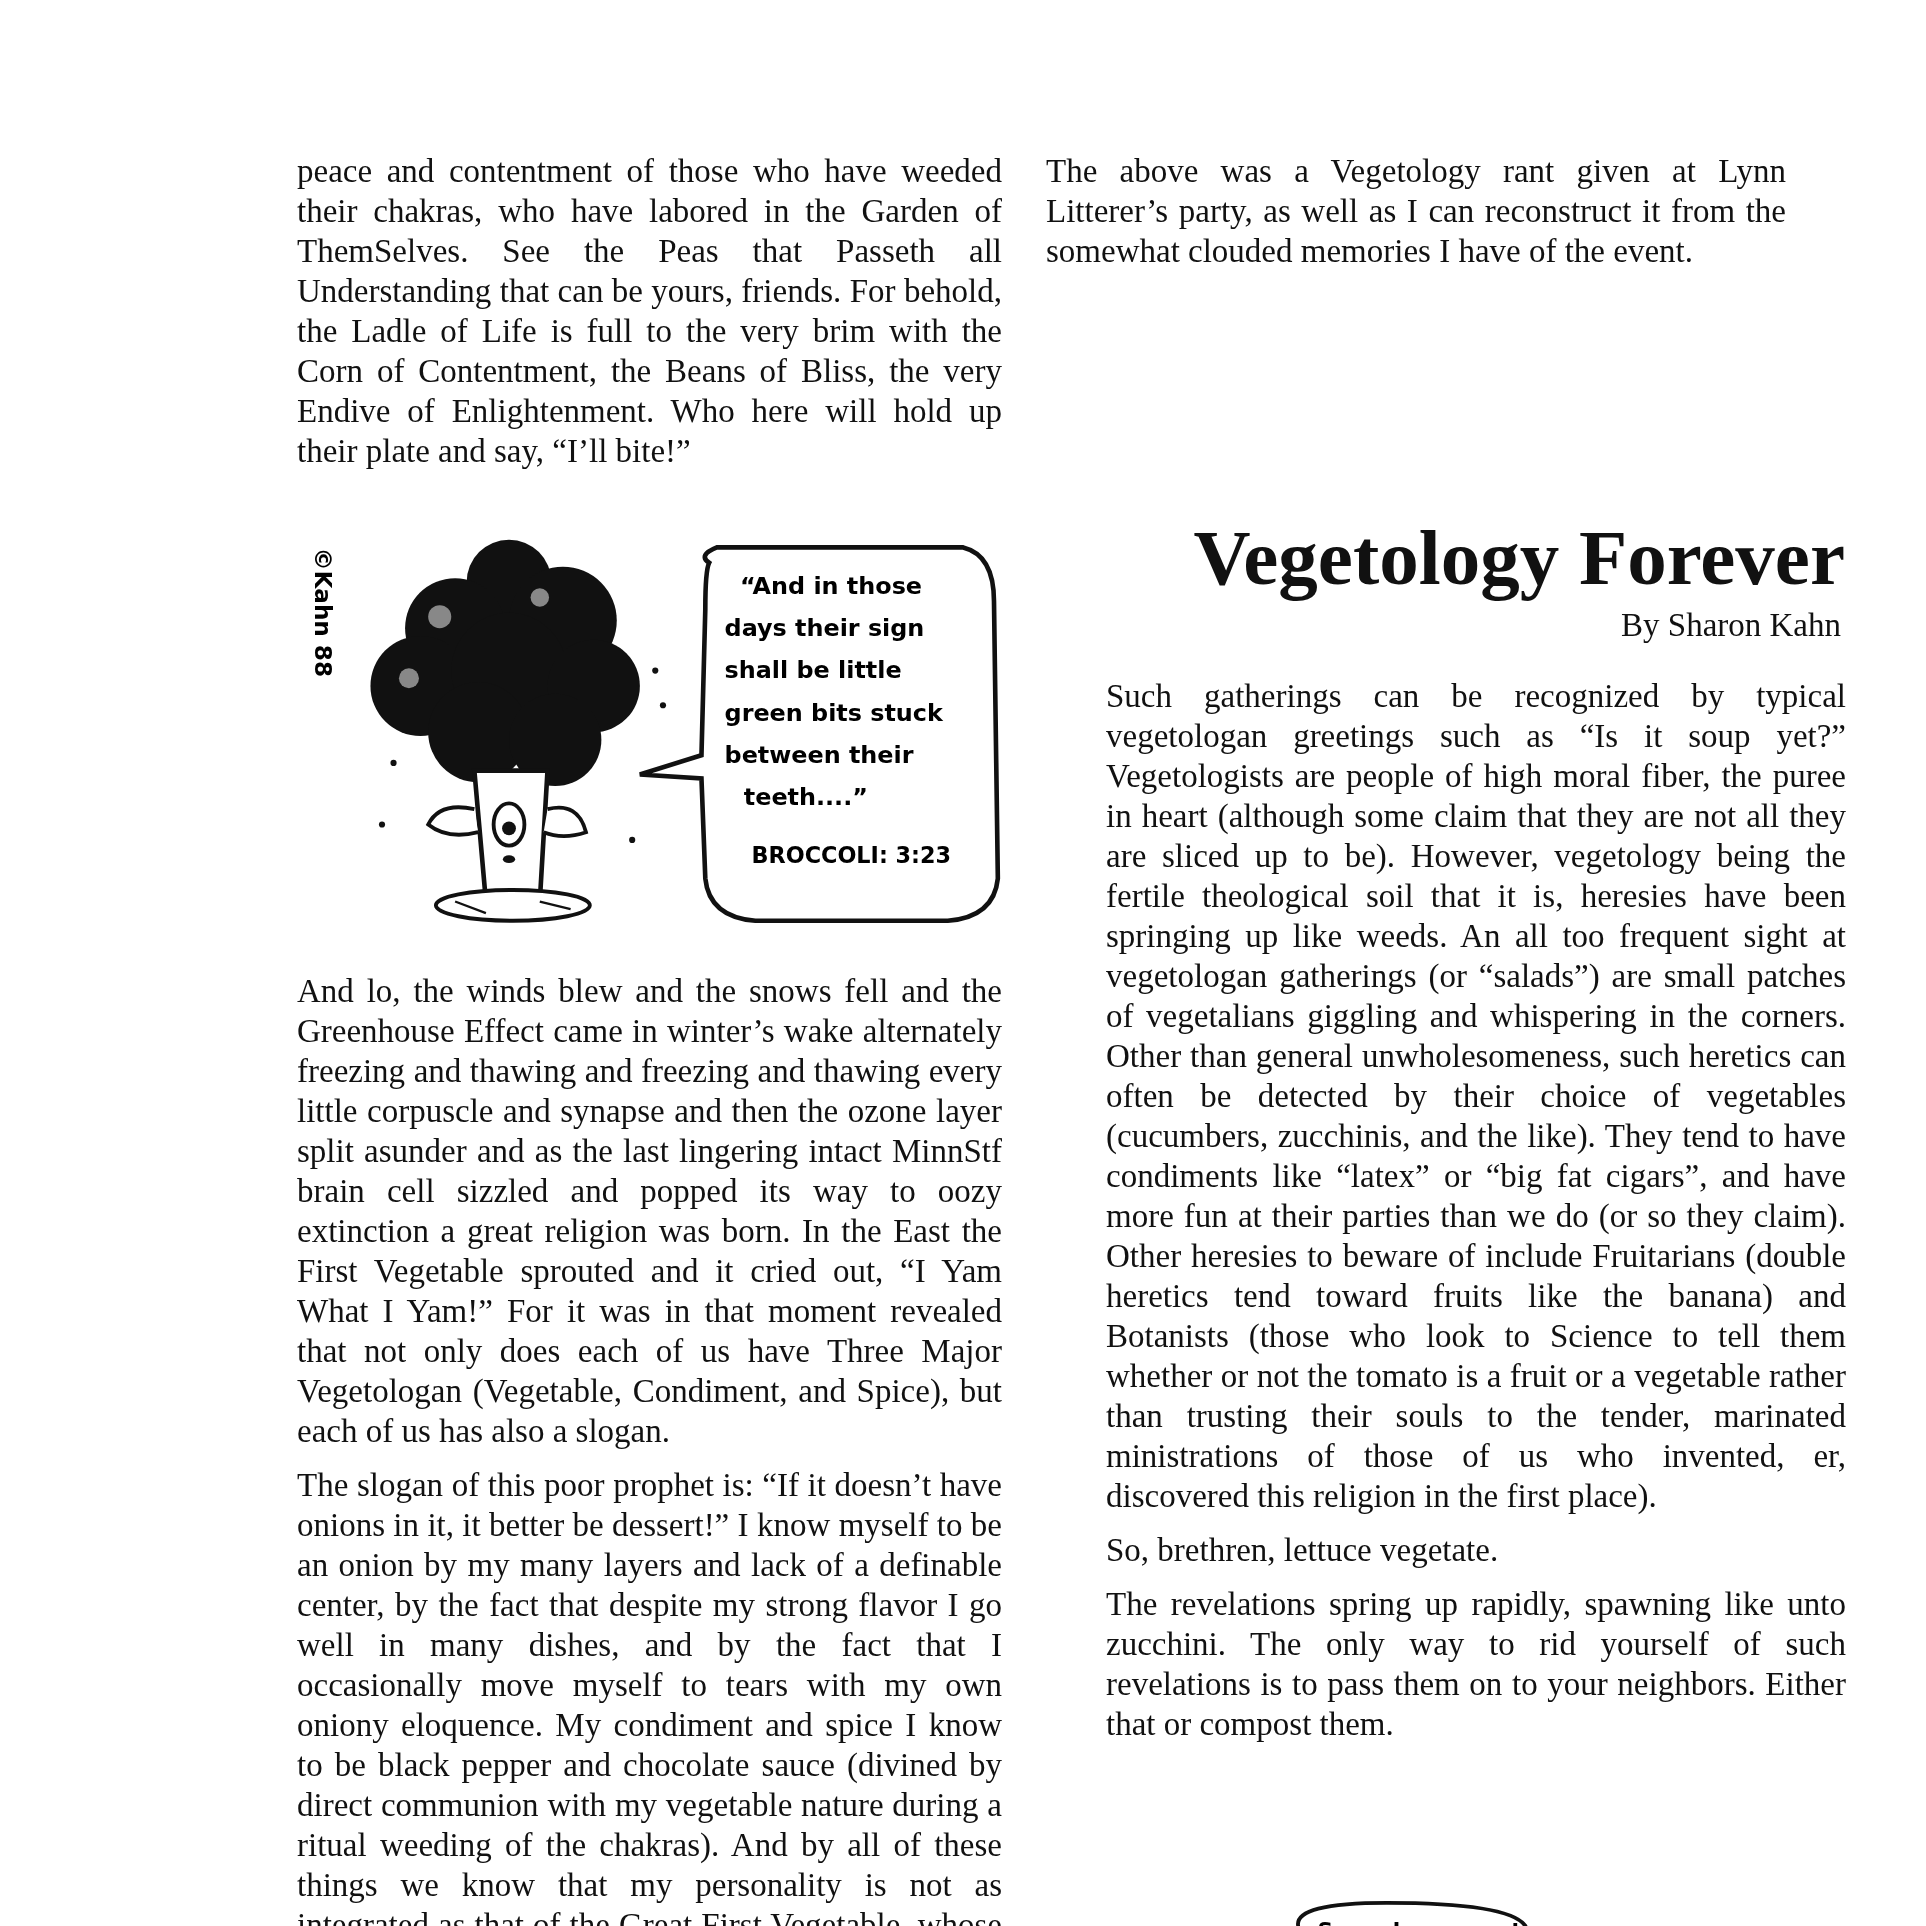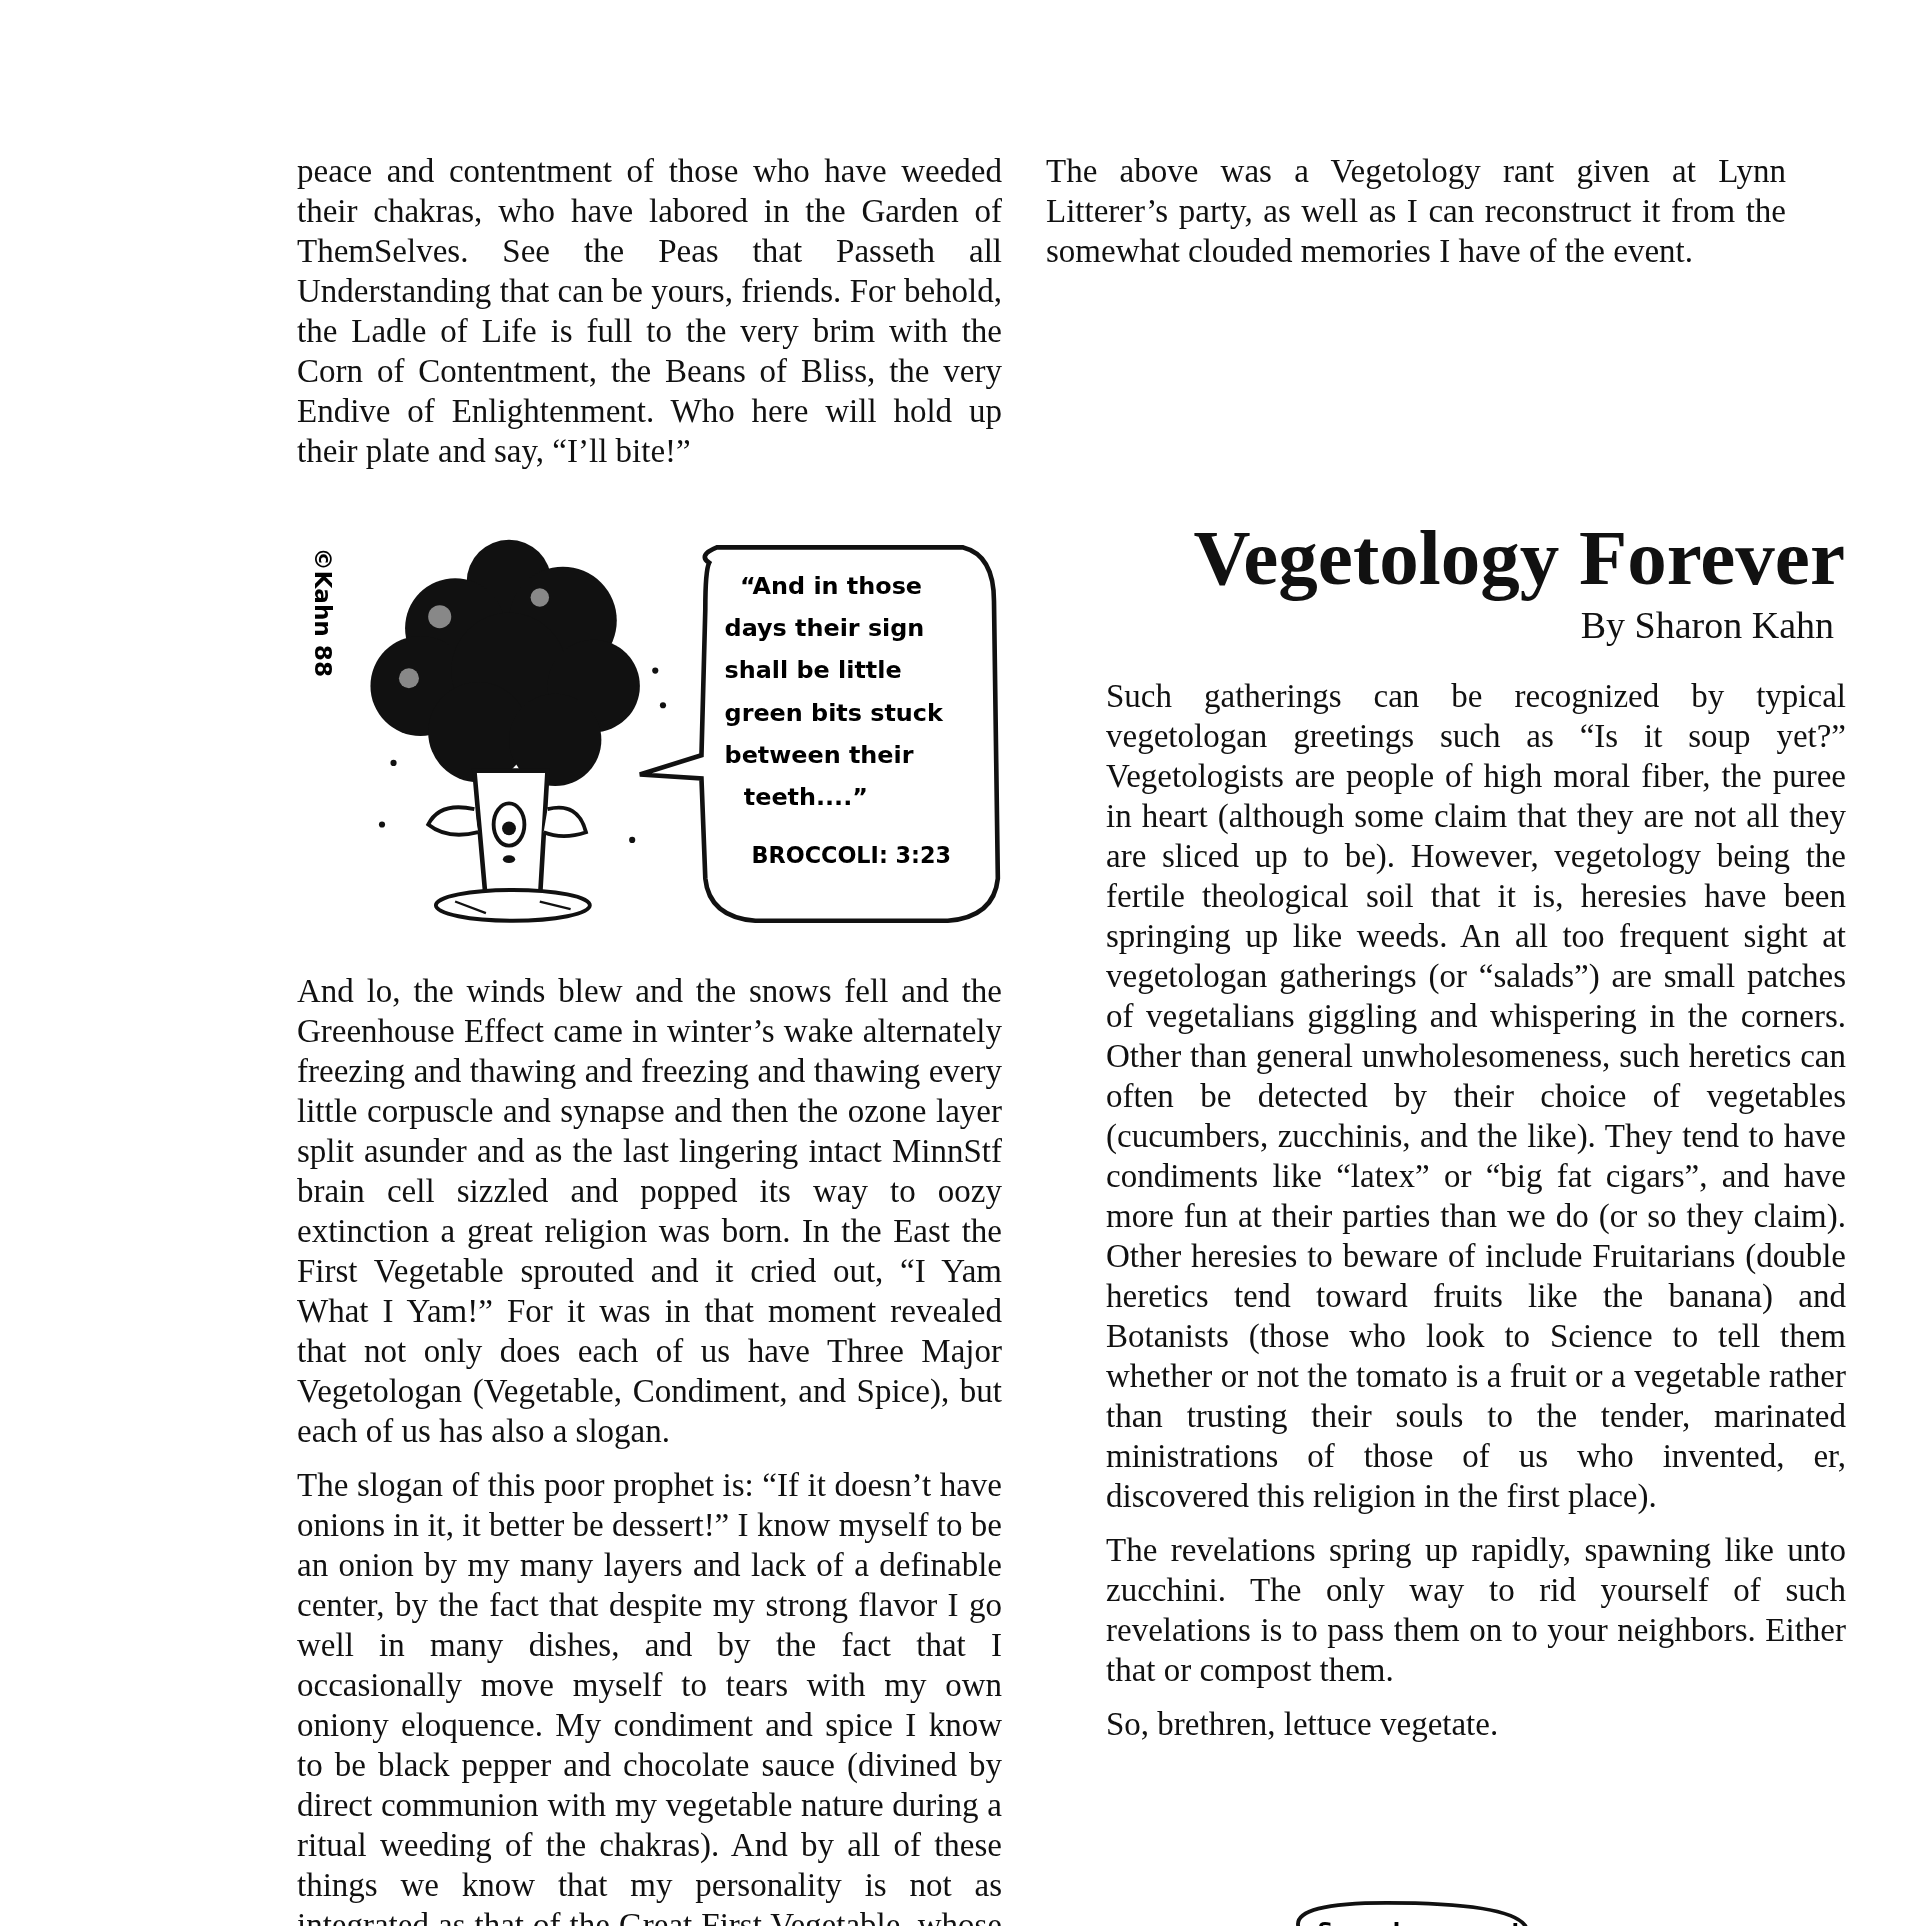--- a/index.html
+++ b/index.html
@@ -5,21 +5,21 @@
   html, body { margin:0; padding:0; background:#ffffff; }
   body { width:1965px; height:2543px; position:relative; overflow:hidden; color:#111; font-family:"Liberation Serif","DejaVu Serif",serif; }
   .col { position:absolute; font-size:33px; line-height:40px; text-align:justify; }
   .col p { margin:0 0 14px 0; }
   #col-left-top { left:297px; top:151px; width:705px; }
   #col-left-bottom { left:297px; top:971px; width:705px; }
   #col-right-top { left:1046px; top:151px; width:740px; }
   #col-right-body { left:1106px; top:676px; width:740px; }
   .italic { font-style:italic; }
   #article-title { position:absolute; right:120px; top:508px; font-size:79px; font-weight:bold; line-height:100px; white-space:nowrap; }
-  #byline { position:absolute; right:131px; top:605px; font-size:38px; line-height:40px; }
+  #byline { position:absolute; right:124px; top:605px; font-size:33px; line-height:40px; }
   svg text { font-family:"DejaVu Sans",sans-serif; font-weight:bold; }
   .cartoon { position:absolute; }
 </style>
 </head>
 <body>
 
 <div class="col" id="col-left-top">
   <p>peace and contentment of those who have weeded their chakras, who have labored in the Garden of ThemSelves. See the Peas that Passeth all Understanding that can be yours, friends. For behold, the Ladle of Life is full to the very brim with the Corn of Contentment, the Beans of Bliss, the very Endive of Enlightenment. Who here will hold up their plate and say, “I’ll bite!”</p>
 </div>
 
@@ -82,22 +82,22 @@
 
 <div class="col" id="col-right-top">
   <p>The above was a Vegetology rant given at Lynn Litterer’s party, as well as I can reconstruct it from the somewhat clouded memories I have of the event.</p>
 </div>
 
 <div id="article-title">Vegetology Forever</div>
 <div id="byline">By Sharon Kahn</div>
 
 <div class="col" id="col-right-body">
   <p>Such gatherings can be recognized by typical vegetologan greetings such as “Is it soup yet?” Vegetologists are people of high moral fiber, the puree in heart (although some claim that they are not all they are sliced up to be). However, vegetology being the fertile theological soil that it is, heresies have been springing up like weeds. An all too frequent sight at vegetologan gatherings (or “salads”) are small patches of vegetalians giggling and whispering in the corners. Other than general unwholesomeness, such heretics can often be detected by their choice of vegetables (cucumbers, zucchinis, and the like). They tend to have condiments like “latex” or “big fat cigars”, and have more fun at their parties than we do (or so they claim). Other heresies to beware of include Fruitarians (double heretics tend toward fruits like the banana) and Botanists (those who look to Science to tell them whether or not the tomato is a fruit or a vegetable rather than trusting their souls to the tender, marinated ministrations of those of us who invented, er, discovered this religion in the first place).</p>
+  <p>So, brethren, lettuce vegetate.</p>
   <p>The revelations spring up rapidly, spawning like unto zucchini. The only way to rid yourself of such revelations is to pass them on to your neighbors. Either that or compost them.</p>
-  <p>So, brethren, lettuce vegetate.</p>
 </div>
 
 <svg class="cartoon" style="left:1171px; top:1895px;" width="678" height="424" viewBox="0 0 1760 1100">
 
   <g>
     <path d="M330 80 Q320 20 560 20 Q880 20 920 80 Q960 200 900 280 Q850 330 800 340 L840 780 L760 340 Q600 350 420 320 Q300 280 300 180 Z" fill="#fff" stroke="#111" stroke-width="10"></path>
     <text x="380" y="110" font-size="56">Someday, sprout,</text>
     <text x="380" y="180" font-size="56">you may have the</text>
     <text x="400" y="250" font-size="56">spirituality of</text>
     <text x="460" y="310" font-size="56">a cabbage!</text>

